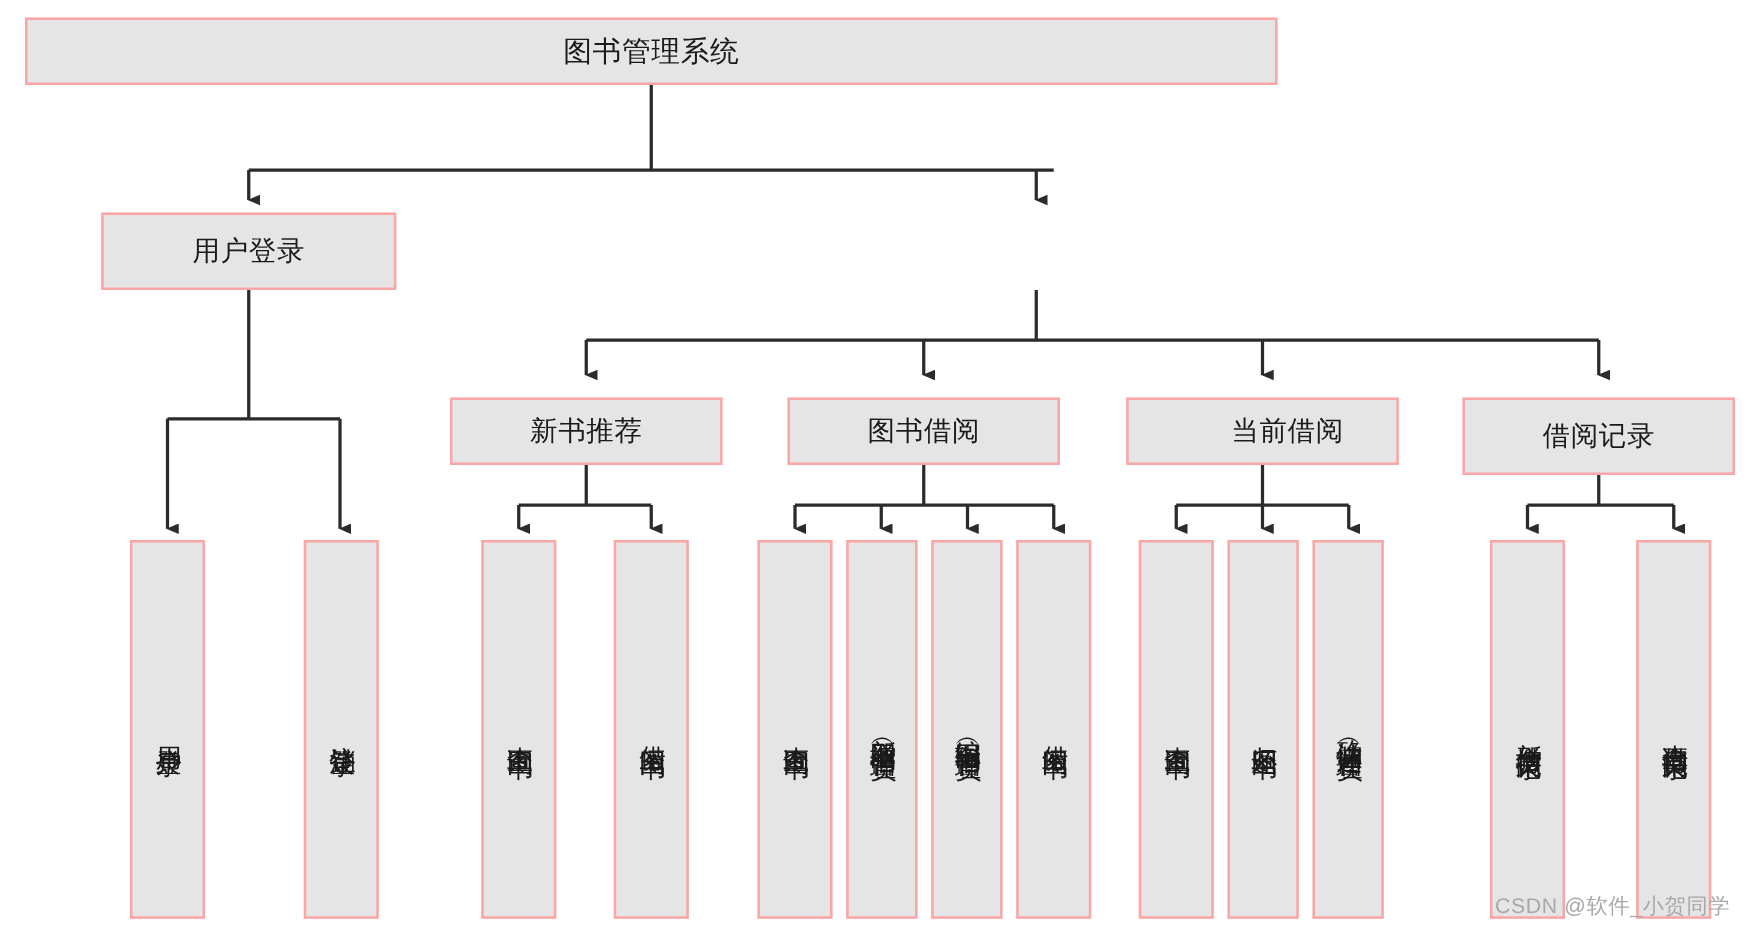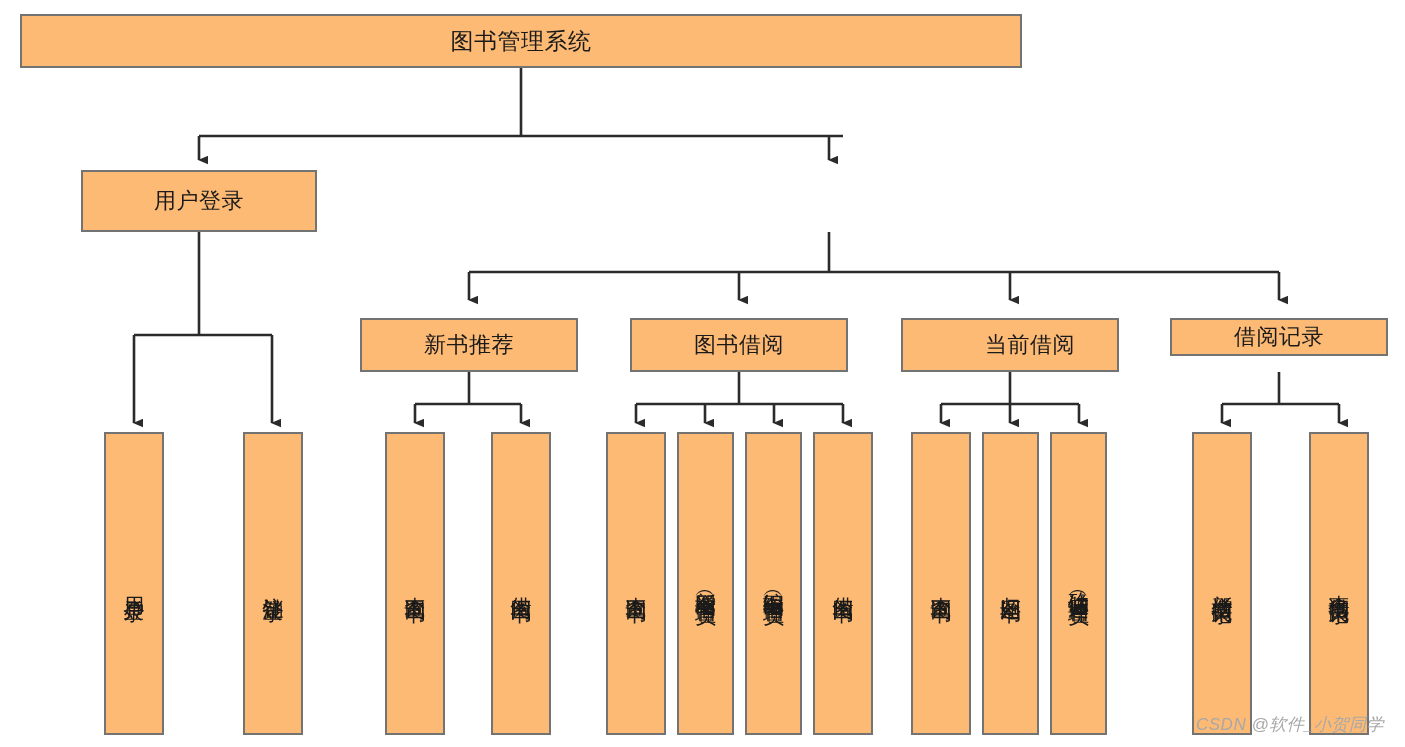--- a/index.html
+++ b/index.html
@@ -22,22 +22,22 @@
     position: absolute;
     left: 0;
     top: 0;
     width: 1405px;
     height: 747px;
     pointer-events: none;
   }
   .node {
     position: absolute;
     box-sizing: border-box;
-    background: #fdba74;
-    border: 2px solid #737373;
+    background: #e5e5e5;
+    border: 2px solid #fca5a5;
     display: flex;
     align-items: center;
     justify-content: center;
     color: #1a1a1a;
     z-index: 2;
   }
   .node-label {
     display: block;
     text-align: center;
     line-height: 1.15;
@@ -67,21 +67,20 @@
   }
   .watermark {
     position: absolute;
     left: 1196px;
     top: 713px;
     font-size: 17px;
     color: #a8a8a8;
     white-space: nowrap;
     z-index: 5;
     letter-spacing: 0.5px;
-    font-style: italic;
   }
 </style>
 </head>
 <body>
 
 <div id="diagram-root">
 
   <svg id="edge-layer" viewBox="0 0 1405 747" width="1405" height="747" xmlns="http://www.w3.org/2000/svg">
     <defs>
       <marker id="arrowhead" markerWidth="9" markerHeight="10" refX="4.2" refY="9" orient="auto" markerUnits="userSpaceOnUse">
@@ -147,21 +146,21 @@
   </div>
 
   <div class="node horiz" style="left:360px; top:318px; width:218px; height:54px;">
     <span class="node-label">新书推荐</span>
   </div>
 
   <div class="node horiz" style="left:901px; top:318px; width:218px; height:54px;padding-left:40px;">
     <span class="node-label">当前借阅</span>
   </div>
 
-  <div class="node horiz" style="left:1170px; top:318px; width:218px; height:38px;">
+  <div class="node horiz" style="left:1170px; top:318px; width:218px; height:62px;">
     <span class="node-label">借阅记录</span>
   </div>
 
   <div class="node vert" style="left:104px; top:432px; width:60px; height:303px;">
     <span class="node-label">用户登录</span>
   </div>
 
   <div class="node vert" style="left:243px; top:432px; width:60px; height:303px;">
     <span class="node-label">注销登录</span>
   </div>

